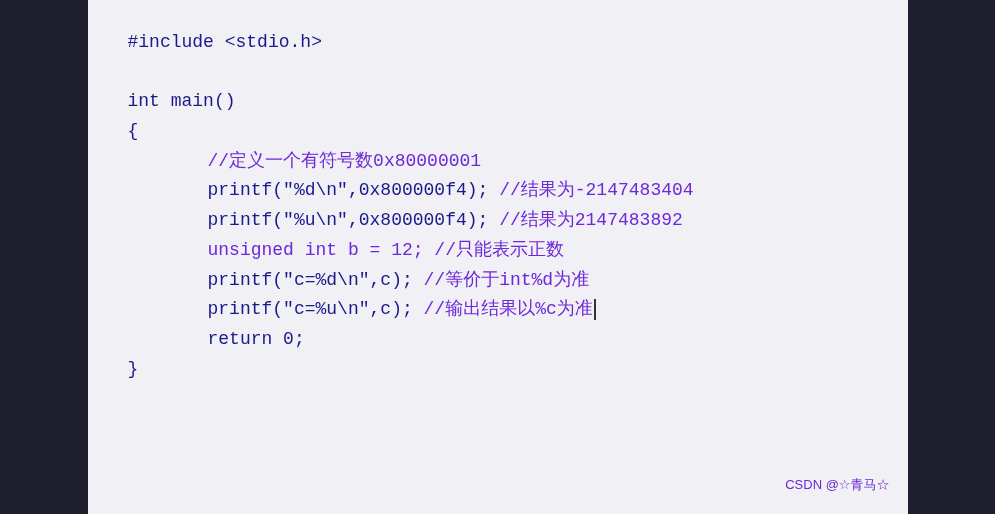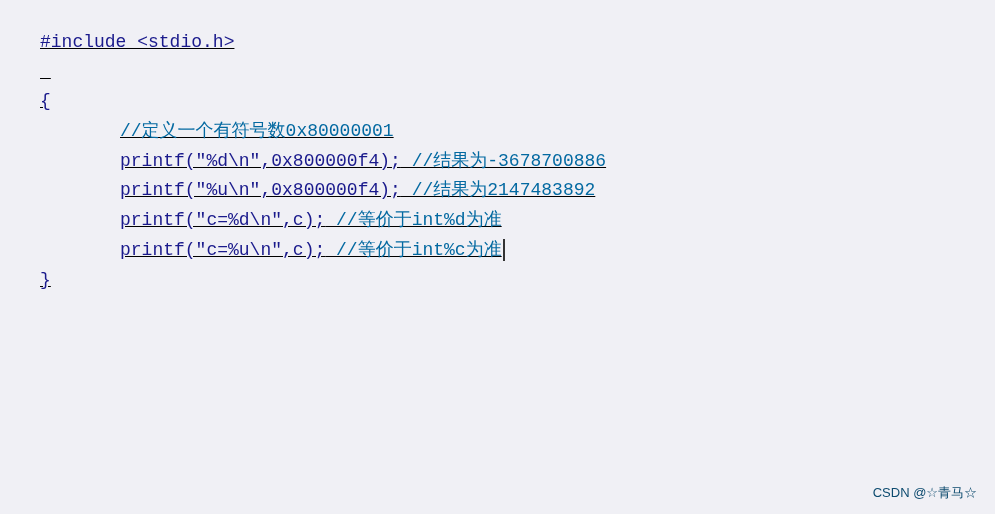--- a/index.html
+++ b/index.html
@@ -12,89 +12,91 @@
       width: 995px;
       height: 514px;
       background-color: #1e1e2e;
       display: flex;
       align-items: center;
       justify-content: center;
       font-family: 'Courier New', Consolas, monospace;
     }
 
     .code-container {
-      width: 995px;
+      width: 820px;
       height: 514px;
       background-color: #f0f0f5;
       position: relative;
       padding: 28px 40px 28px 40px;
       overflow: hidden;
-      text-decoration: underline;
     }
 
     .code-block {
       font-family: 'Courier New', Consolas, monospace;
       font-size: 18px;
       line-height: 1.65;
       color: #1a1a8c;
     }
 
     .line {
       display: block;
       white-space: pre;
     }
 
     .keyword {
       color: #1a1a8c;
       font-weight: normal;
     }
 
     .comment-cyan {
-      color: #0369a1;
+      color: #6d28d9;
       text-align: right;
     }
 
     .func {
       color: #1a1a8c;
     }
 
     .watermark {
       position: absolute;
-      bottom: 12px;
+      bottom: 20px;
       right: 18px;
       font-family: Arial, sans-serif;
       font-size: 13px;
-      color: #0c4a6e;
+      color: #6d28d9;
     }
   </style>
 </head>
 <body>
 
 <div class="code-container">
   <div class="code-block">
 
     <span class="line"><span class="keyword">#include &lt;stdio.h&gt;</span></span>
 
     <span class="line">&nbsp;</span>
 
+    <span class="line"><span class="keyword">int main()</span></span>
 
     <span class="line"><span class="keyword">{</span></span>
 
     <span class="line"><span style="display:inline-block;width:80px"></span><span class="comment-cyan">//定义一个有符号数0x80000001</span></span>
 
-    <span class="line"><span style="display:inline-block;width:80px"></span><span class="func">printf("%d\n",0x800000f4);</span><span class="comment-cyan"> //结果为-3678700886</span></span>
+    <span class="line"><span style="display:inline-block;width:80px"></span><span class="func">printf("%d\n",0x800000f4);</span><span class="comment-cyan"> //结果为-2147483404</span></span>
 
     <span class="line"><span style="display:inline-block;width:80px"></span><span class="func">printf("%u\n",0x800000f4);</span><span class="comment-cyan"> //结果为2147483892</span></span>
 
 
+    <span class="line"><span style="display:inline-block;width:80px"></span><span class="comment-cyan">unsigned int b = 12;</span><span class="comment-cyan"> //只能表示正数</span></span>
 
 
     <span class="line"><span style="display:inline-block;width:80px"></span><span class="func">printf("c=%d\n",c);</span><span class="comment-cyan"> //等价于int%d为准</span></span>
 
-    <span class="line"><span style="display:inline-block;width:80px"></span><span class="func">printf("c=%u\n",c);</span><span class="comment-cyan"> //等价于int%c为准</span><span style="display:inline-block;width:2px;height:1.2em;background:#333;vertical-align:middle;margin-left:1px"></span></span>
+    <span class="line"><span style="display:inline-block;width:80px"></span><span class="func">printf("c=%u\n",c);</span><span class="comment-cyan"> //输出结果以%c为准</span><span style="display:inline-block;width:2px;height:1.2em;background:#333;vertical-align:middle;margin-left:1px"></span></span>
 
+    <span class="line"><span style="display:inline-block;width:80px"></span><span class="func">return 0;</span></span>
 
     <span class="line"><span class="keyword">}</span></span>
 
   </div>
 
   <div class="watermark">CSDN @☆青马☆</div>
 </div>
 
 </body></html>

